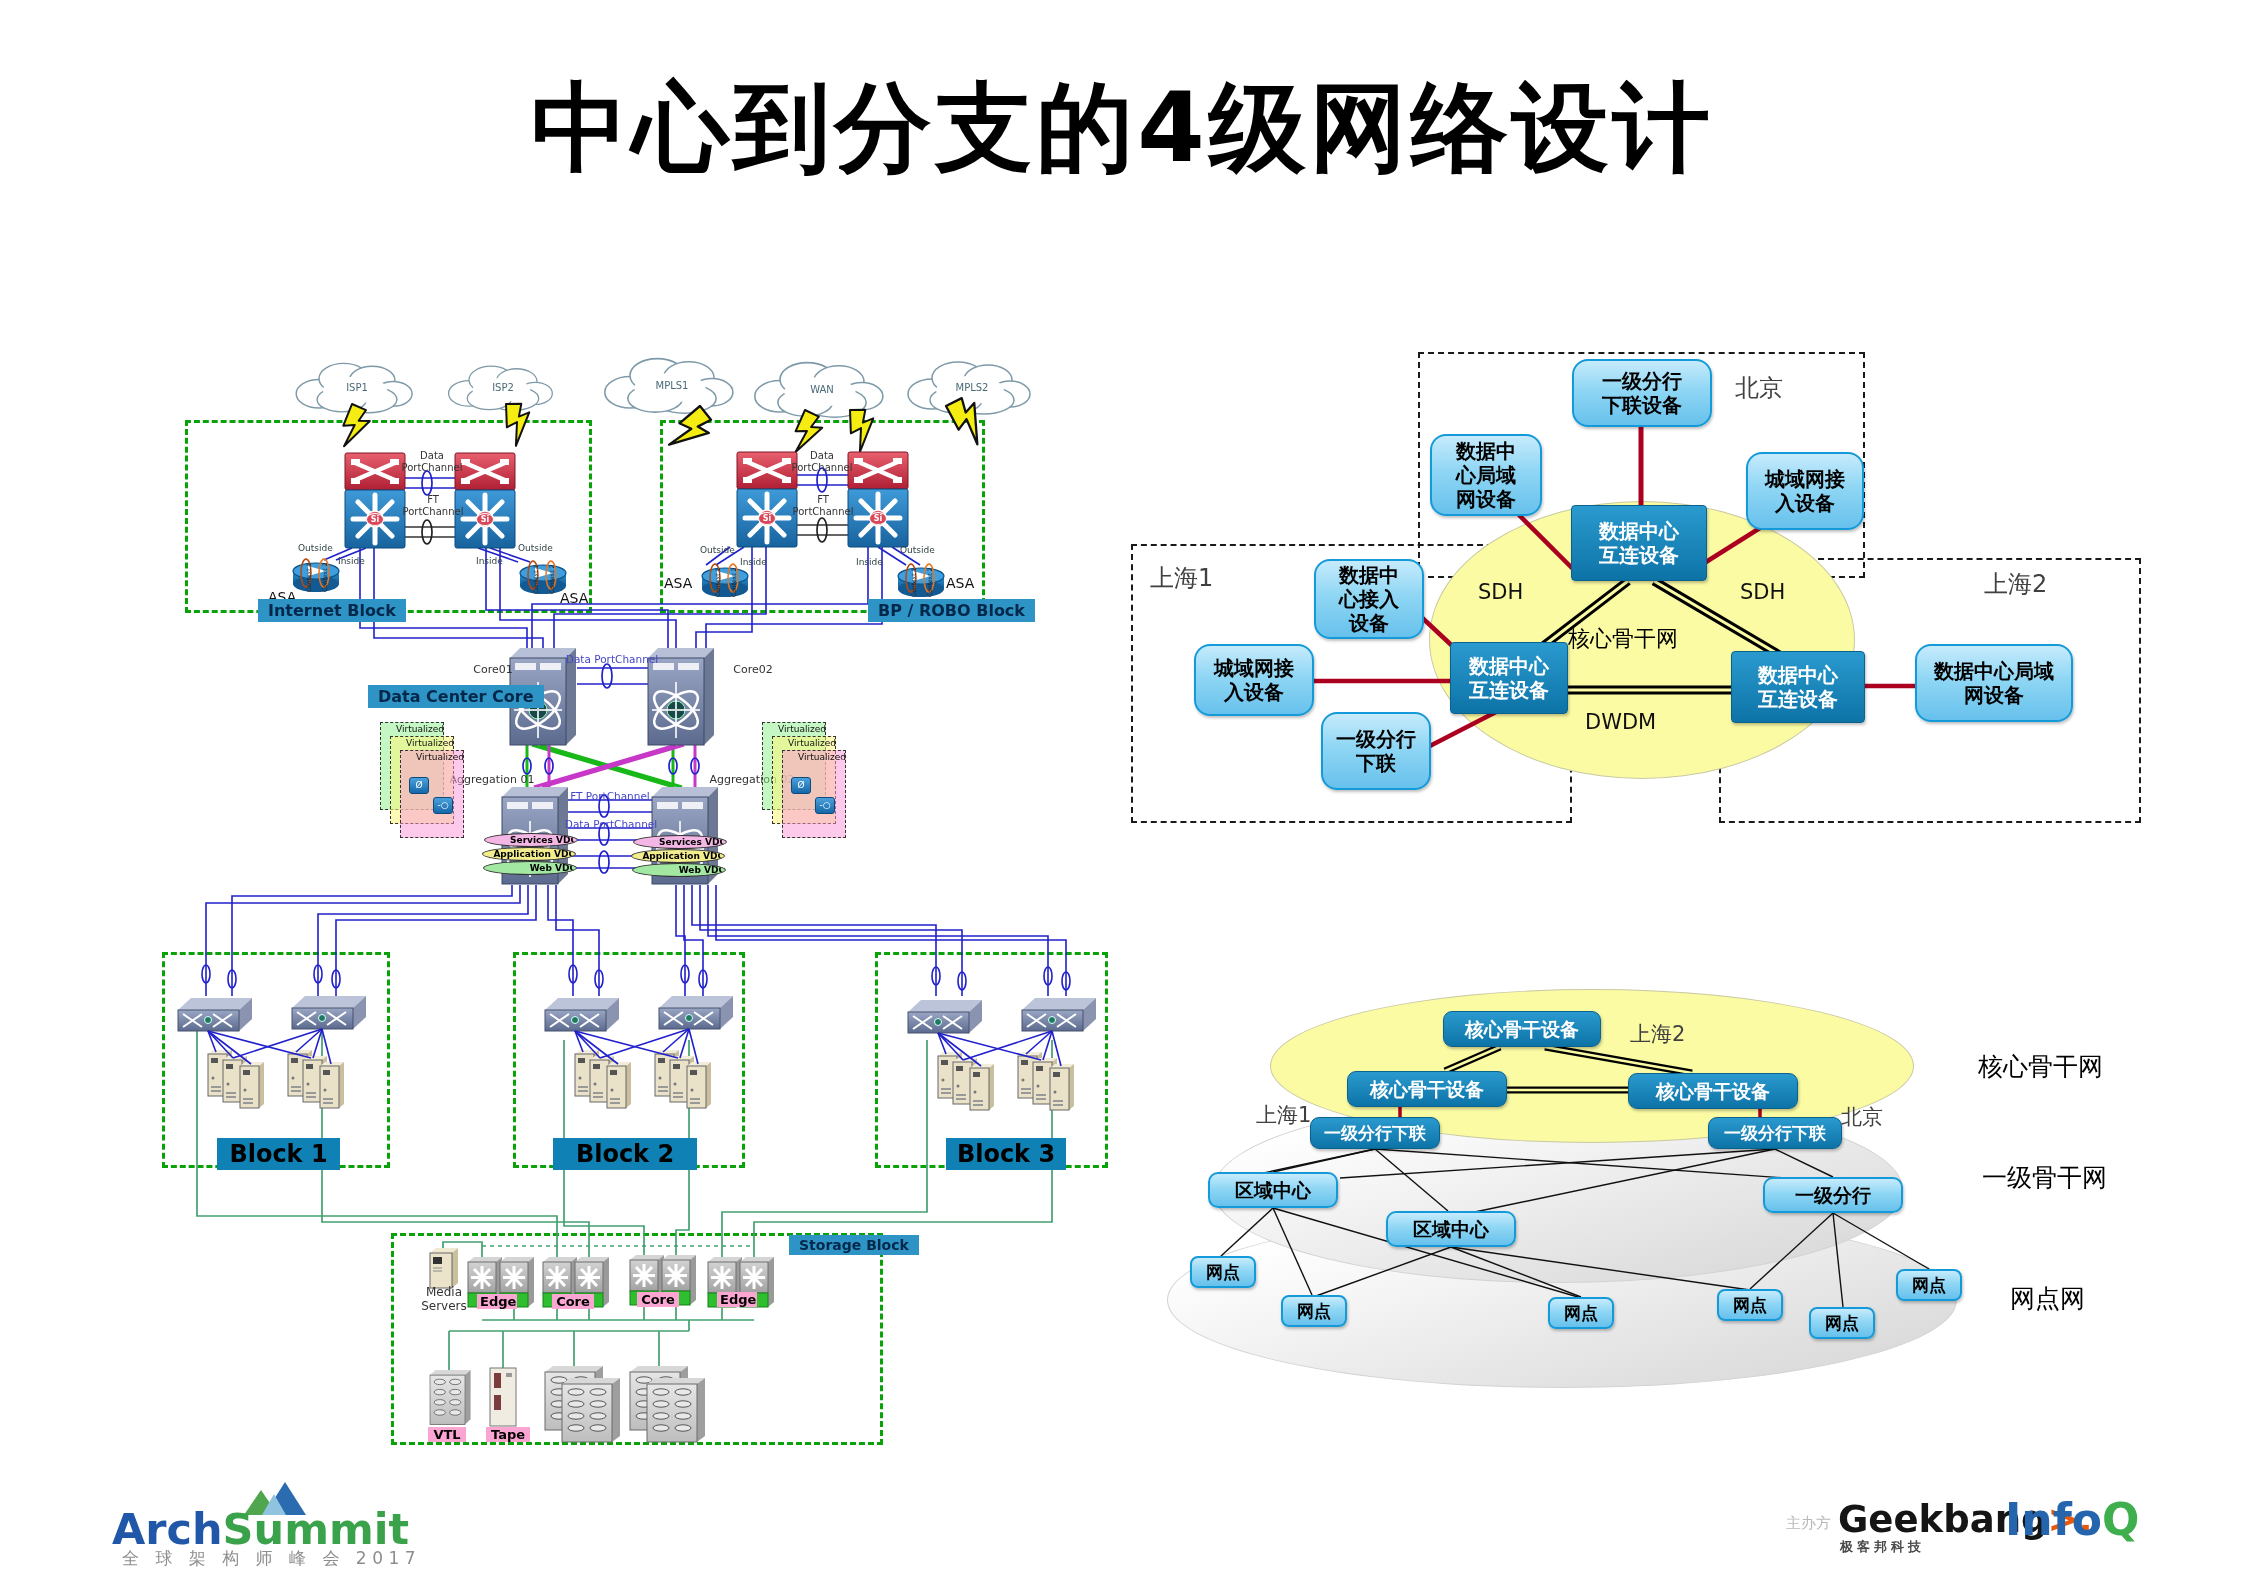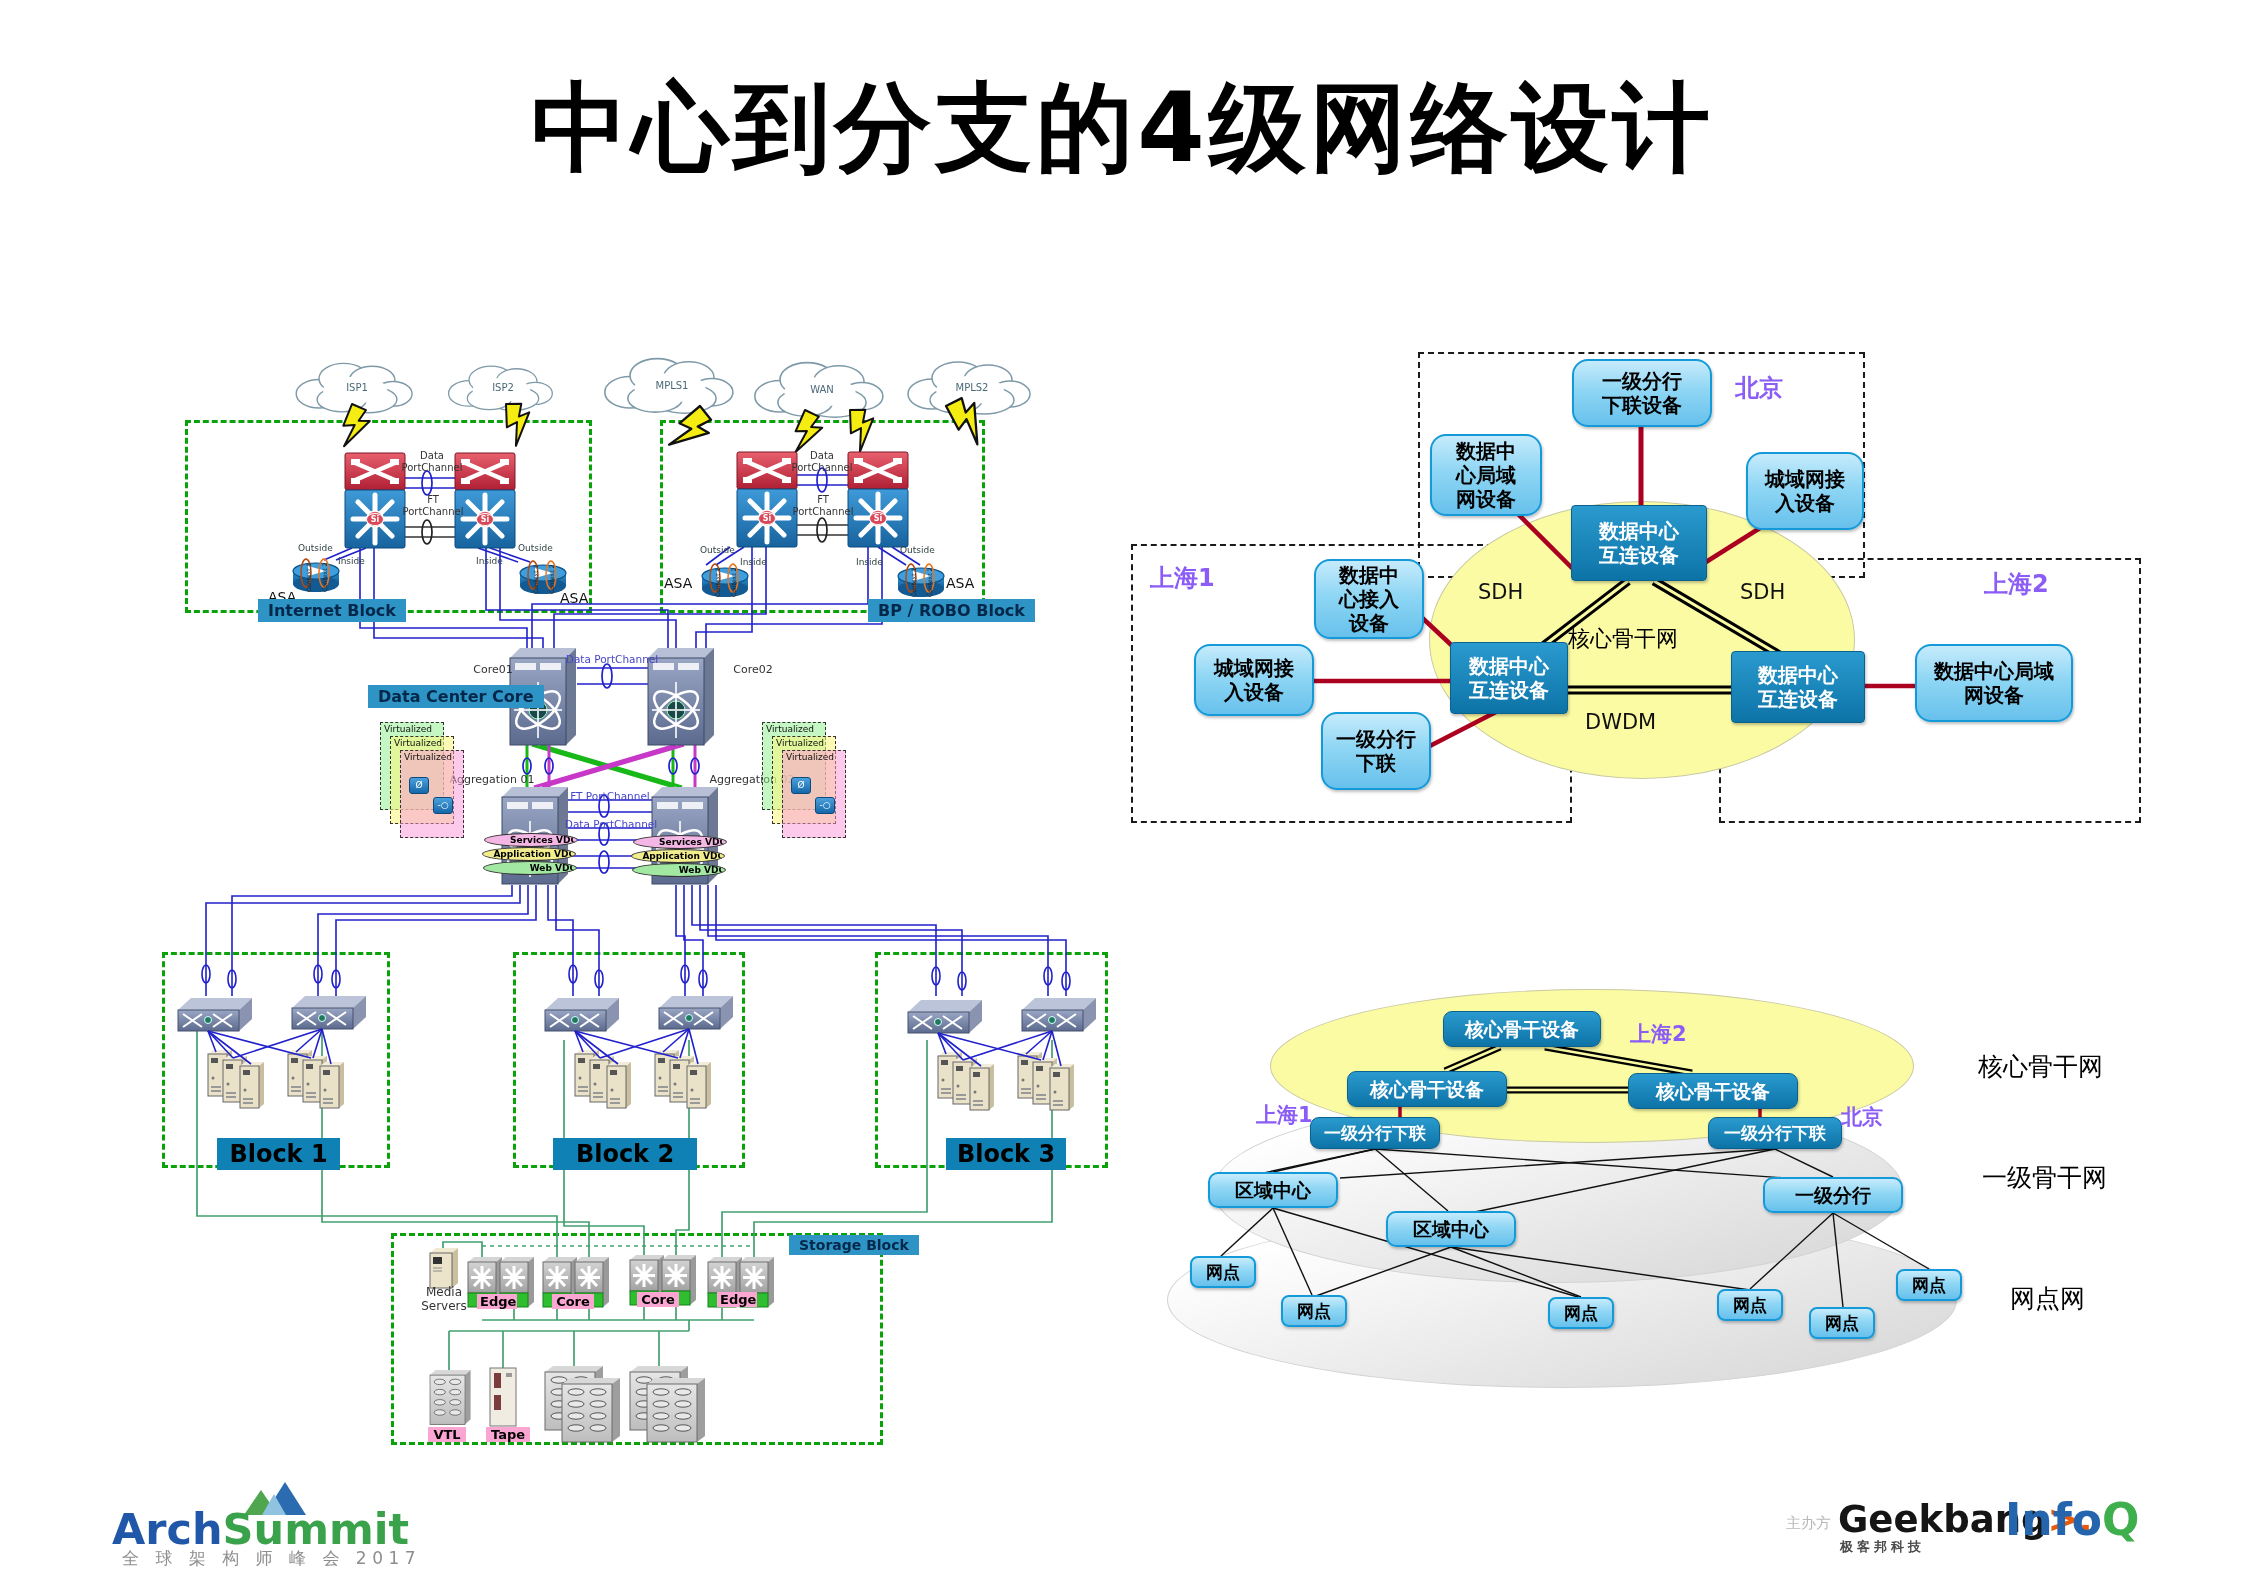--- a/index.html
+++ b/index.html
@@ -14,35 +14,35 @@
   .gblock{position:absolute;border:3px dashed #09a309;z-index:0}
   
   .ell{position:absolute;border-radius:50%}
   .ell.yellow{background:#fbfba4;border:1px solid #c9c9a2}
   .ell.gray{background:linear-gradient(165deg,#ffffff 15%,#d9d9d9 90%);border:1px solid #d2d2d2}
   
   .nb{position:absolute;display:flex;align-items:center;justify-content:center;text-align:center;font-weight:bold;white-space:pre-line;line-height:1.2}
   .nb.light{background:linear-gradient(180deg,#c6ebfc 0%,#8fd6f4 45%,#67c1ec 100%);border:2px solid #149ad8;border-radius:16px;color:#000;font-size:20px;box-shadow:1px 2px 3px rgba(0,0,0,.25)}
   .nb.dark{background:linear-gradient(180deg,#2a9ace,#0d73a7);border:1px solid #0a628e;border-radius:4px;color:#fff;font-size:20px;box-shadow:1px 2px 3px rgba(0,0,0,.25)}
   .nb.sm{font-size:19px;border-radius:9px}
-  .rlabel{position:absolute;font-weight:bold;color:#8b5cf6;font-size:24px;white-space:nowrap}
+  .rlabel{position:absolute;font-weight:normal;color:#404040;font-size:24px;white-space:nowrap}
   .klabel{position:absolute;color:#000;font-size:25px;white-space:nowrap}
   .slabel{position:absolute;color:#111;font-size:21px;white-space:nowrap}
   
   .bluebar{position:absolute;background:#2e94c6;color:#04284a;font-weight:bold;font-size:16px;padding:2px 10px;white-space:nowrap}
   .blockbar{position:absolute;background:#0f81b5;color:#000;font-weight:bold;font-size:24px;text-align:center;padding:2px 0}
   .pink{position:absolute;background:#fba6d2;color:#000;font-weight:bold;font-size:13px;text-align:center;padding:0 3px;white-space:nowrap}
   .tiny{position:absolute;font-size:10px;color:#333;text-align:center;line-height:1.15}
   .tiny.s9{font-size:9px;color:#344}
   .tinyb{position:absolute;font-size:10.5px;color:#4646c8;text-align:center;line-height:1.15;white-space:nowrap}
   .cloudlbl{position:absolute;font-size:10px;color:#4a6a78;text-align:center}
   .asalbl{position:absolute;font-size:14px;color:#111;font-weight:500}
   .vdc{position:absolute;border:1px solid #333;border-radius:50%;font-size:9px;font-weight:bold;text-align:right;height:14px;line-height:13px;overflow:hidden}
   .vdc.svc{background:#f4b6e4}.vdc.app{background:#f2ee8e}.vdc.web{background:#a2e8a2}
-  .virt{position:absolute;border:1.5px dashed #333;font-size:9px;color:#111;padding:1px 3px;width:64px;height:88px}
+  .virt{position:absolute;border:1.5px dashed #333;font-size:9px;color:#111;padding:1px 15px;width:64px;height:88px}
   .virt.v1{background:rgba(140,240,140,.5)}.virt.v2{background:rgba(250,246,120,.55)}.virt.v3{background:rgba(252,150,216,.5)}
   .chip{position:absolute;background:linear-gradient(#4aa0dc,#1668a8);border:1px solid #0a4a7c;border-radius:3px;color:#fff;font-size:9px;line-height:14px;text-align:center;width:20px;height:17px}
   .si{position:absolute;width:18px;height:13px;background:#d84858;border:1px solid #fff;border-radius:50%;color:#fff;font-size:8px;font-weight:bold;text-align:center;line-height:11px}
   .ctx{position:absolute;font-size:6px;color:#222;transform:rotate(-90deg);transform-origin:left top;white-space:nowrap}
   
   .mountain{position:absolute;left:238px;top:1482px;width:90px;height:33px;z-index:2}
   .mountain div{position:absolute;bottom:0;width:0;height:0}
   .mg{left:6px;border-left:17px solid transparent;border-right:17px solid transparent;border-bottom:25px solid #4fa64e}
   .mb{left:26px;border-left:21px solid transparent;border-right:21px solid transparent;border-bottom:33px solid #2b6cb0}
   .ml{left:24px;border-left:12px solid transparent;border-right:12px solid transparent;border-bottom:21px solid #8fc3e0}

